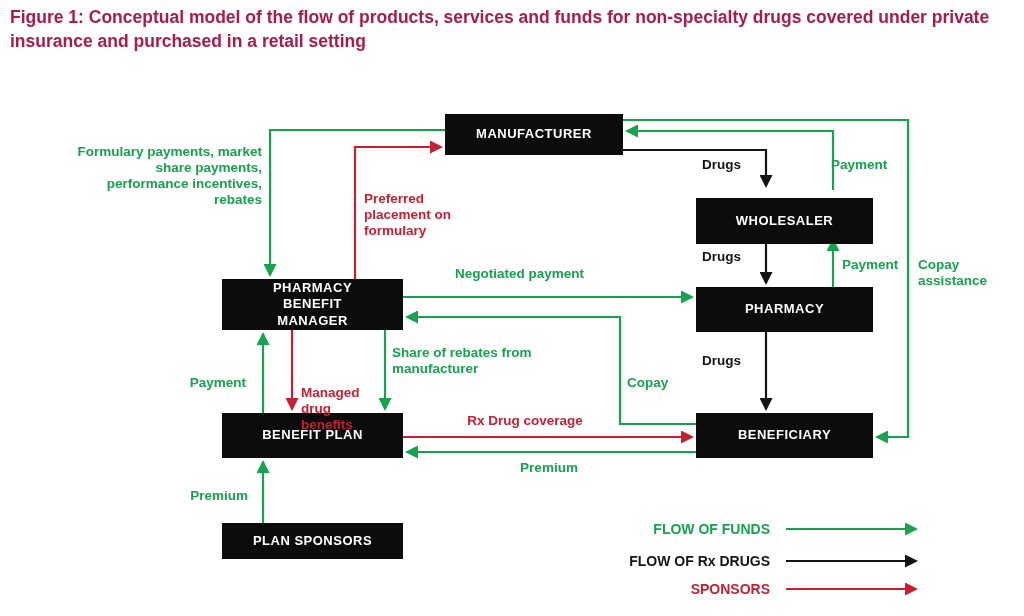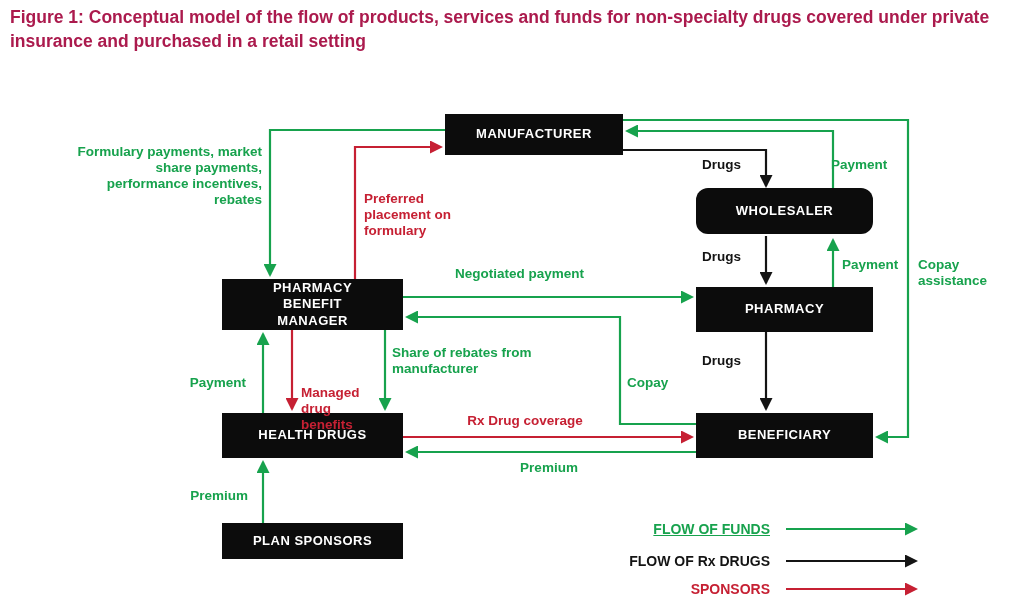--- a/index.html
+++ b/index.html
@@ -29,21 +29,21 @@
     display:flex;align-items:center;justify-content:center;text-align:center;
     font-weight:bold;font-size:13px;letter-spacing:0.5px;line-height:1.25;
   }
   .lbl{position:absolute;font-weight:bold;font-size:13.5px;line-height:1.18;}
   .lbl.funds{color:var(--funds);}
   .lbl.services{color:var(--services);}
   .lbl.drugs{color:var(--drugs);}
   .lbl.right{text-align:right;}
   .lbl.center{text-align:center;}
   .legend-lbl{position:absolute;font-weight:bold;font-size:14px;text-align:right;}
-  .legend-lbl.funds{color:var(--funds);text-decoration:underline;}
+  .legend-lbl.funds{color:var(--funds);}
   .legend-lbl.drugs{color:var(--drugs);}
   .legend-lbl.services{color:var(--services);}
 </style>
 </head>
 <body>
 
 <div class="stage">
 
   <h1 class="figure-title">Figure 1: Conceptual model of the flow of products, services and funds for non-specialty drugs covered under private insurance and purchased in a retail setting</h1>
 
@@ -76,24 +76,24 @@
     <path class="arrow funds" d="M 263 523 V 462"></path>
     <path class="arrow funds" d="M 623 120 H 908 V 437 H 877"></path>
     <path class="arrow drugs" d="M 766 332 V 409"></path>
 
     <path class="arrow funds" d="M 786 529 H 916"></path>
     <path class="arrow drugs" d="M 786 561 H 916"></path>
     <path class="arrow services" d="M 786 589 H 916"></path>
   </svg>
 
   <div class="box" style="left:445px;top:114px;width:178px;height:41px;">MANUFACTURER</div>
-  <div class="box" style="left:696px;top:188px;width:177px;height:46px;border-radius:12px;">WHOLESALER</div>
+  <div class="box" style="left:696px;top:198px;width:177px;height:46px;">WHOLESALER</div>
   <div class="box" style="left:696px;top:287px;width:177px;height:45px;">PHARMACY</div>
   <div class="box" style="left:222px;top:279px;width:181px;height:51px;padding:0 28px;box-sizing:border-box;">PHARMACY BENEFIT MANAGER</div>
-  <div class="box" style="left:222px;top:413px;width:181px;height:45px;">HEALTH DRUGS</div>
+  <div class="box" style="left:222px;top:413px;width:181px;height:45px;">BENEFIT PLAN</div>
   <div class="box" style="left:696px;top:413px;width:177px;height:45px;">BENEFICIARY</div>
   <div class="box" style="left:222px;top:523px;width:181px;height:36px;">PLAN SPONSORS</div>
 
   <div class="lbl funds right" style="left:72px;top:144px;width:190px;">Formulary payments, market share payments, performance incentives, rebates</div>
   <div class="lbl services" style="left:364px;top:191px;width:112px;">Preferred placement on formulary</div>
   <div class="lbl drugs" style="left:702px;top:157px;width:52px;">Drugs</div>
   <div class="lbl funds" style="left:831px;top:157px;width:80px;">Payment</div>
   <div class="lbl drugs" style="left:702px;top:249px;width:52px;">Drugs</div>
   <div class="lbl funds" style="left:842px;top:257px;width:80px;">Payment</div>
   <div class="lbl funds" style="left:455px;top:266px;width:170px;">Negotiated payment</div>

